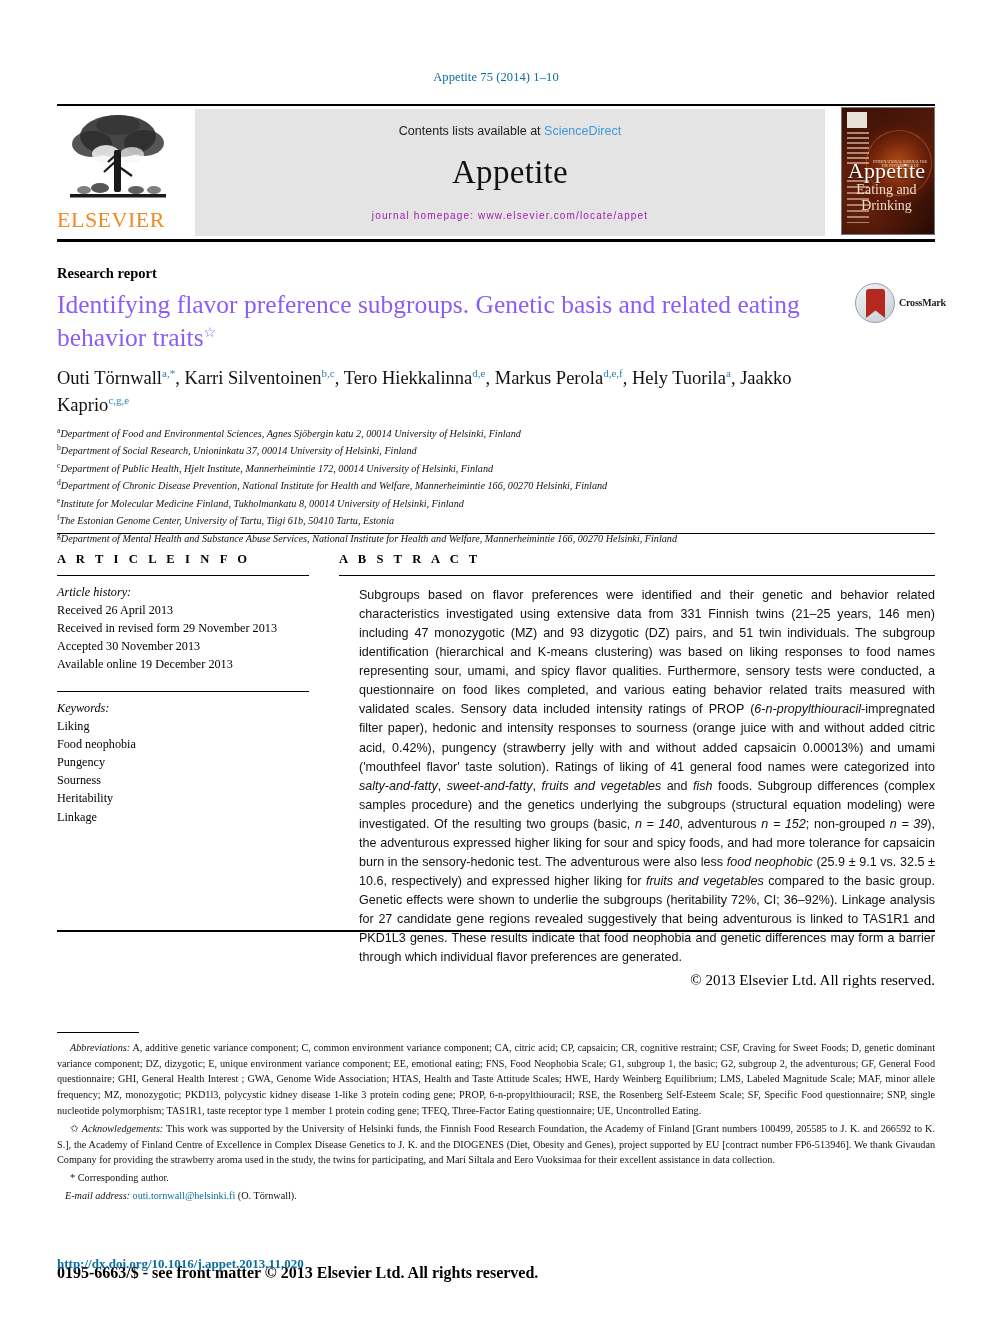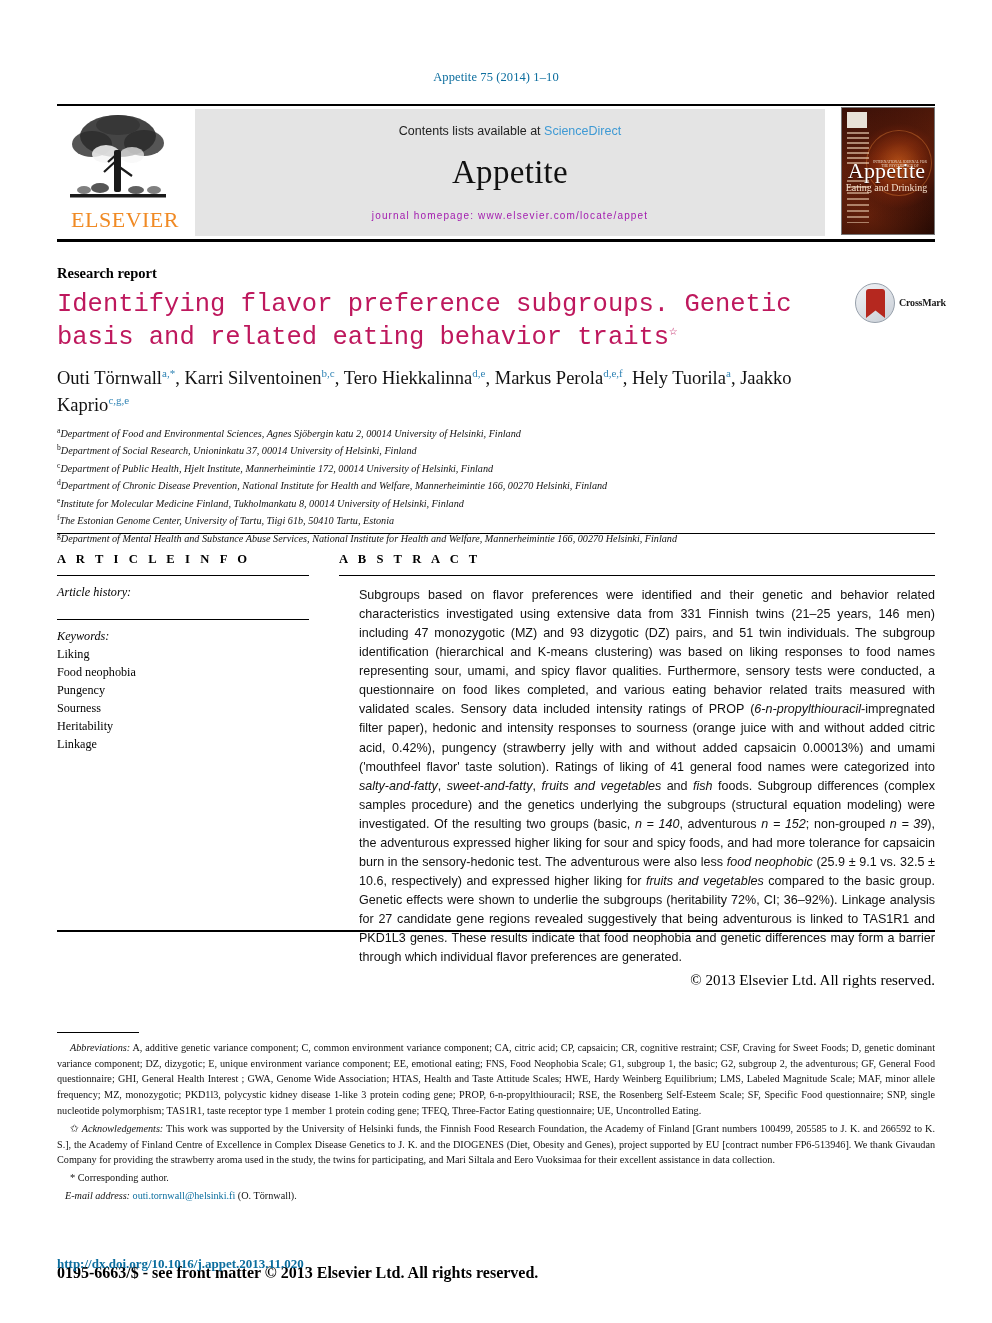--- a/index.html
+++ b/index.html
@@ -41,21 +41,21 @@
     box-sizing: content-box;
   }
   .masthead-inner {
     position: relative;
     height: 133px;
   }
   .elsevier-logo {
     position: absolute;
     left: 0; top: 4px;
     width: 122px; height: 126px;
-    text-align: right;
+    text-align: left;
   }
   .tree-svg { display:block; margin: 0 auto; }
   .elsevier-word {
     font-family: "Liberation Serif", serif;
     font-size: 22px;
     letter-spacing: .5px;
     color: #f08a24;
     line-height: 1;
     margin-top: 1px;
   }
@@ -135,43 +135,43 @@
     font-family:"Liberation Serif", serif;
     font-size:22px;
     color:#fff;
     letter-spacing:.2px;
     text-shadow: 0 1px 1px rgba(0,0,0,.6);
   }
   .cover-sub {
     position:absolute; left:0; right:3px; top:74px;
     text-align:center;
     font-family:"Liberation Serif", serif;
-    font-size:10px;
+    font-size:14px;
     color:#f2dcc8;
   }
   .cover-top-label {
     position:absolute; left:28px; right:4px; top:52px;
     font-size:3.6px; color:#e9d9c8; text-align:center;
   }
   
   .section-kind {
     position: absolute;
     left: 57px; top: 265px;
     font-family: "Liberation Serif", serif;
     font-size: 14.5px;
     font-weight: bold;
   }
   .title {
     position: absolute;
     left: 57px; top: 288px;
     width: 770px;
-    font-family: Liberation Mono, monospace;
+    font-family: Liberation Serif, serif;
     font-size: 25.5px;
     line-height: 1.3;
-    color: #be185d;
+    color: #8b5cf6;
   }
   .title .star { font-size: 14px; vertical-align: super; }
   .crossmark {
     position: absolute;
     left: 855px; top: 283px;
     width: 86px; height: 42px;
   }
   .crossmark-badge {
     position: absolute; left:0; top:0; width: 40px; height: 40px;
     border-radius: 50%;
@@ -398,20 +398,26 @@
       <div><sup>g</sup><span>Department of Mental Health and Substance Abuse Services, National Institute for Health and Welfare, Mannerheimintie 166, 00270 Helsinki, Finland</span></div>
     </div>
 
   <div class="rule-top"></div>
 
   <div class="col-info">
     <div class="heading">A R T I C L E    I N F O</div>
     <div class="hrule"></div>
     <div class="info-block">
       <div class="lbl">Article history:</div>
+      <div id="history-items">
+          <div>Received 26 April 2013</div>
+          <div>Received in revised form 29 November 2013</div>
+          <div>Accepted 30 November 2013</div>
+          <div>Available online 19 December 2013</div>
+        </div>
     </div>
     <div class="hrule" style="margin-top:18px; border-top-width:1.6px;"></div>
     <div class="info-block">
       <div class="lbl">Keywords:</div>
       <div id="keyword-items">
           <div>Liking</div>
           <div>Food neophobia</div>
           <div>Pungency</div>
           <div>Sourness</div>
           <div>Heritability</div>

